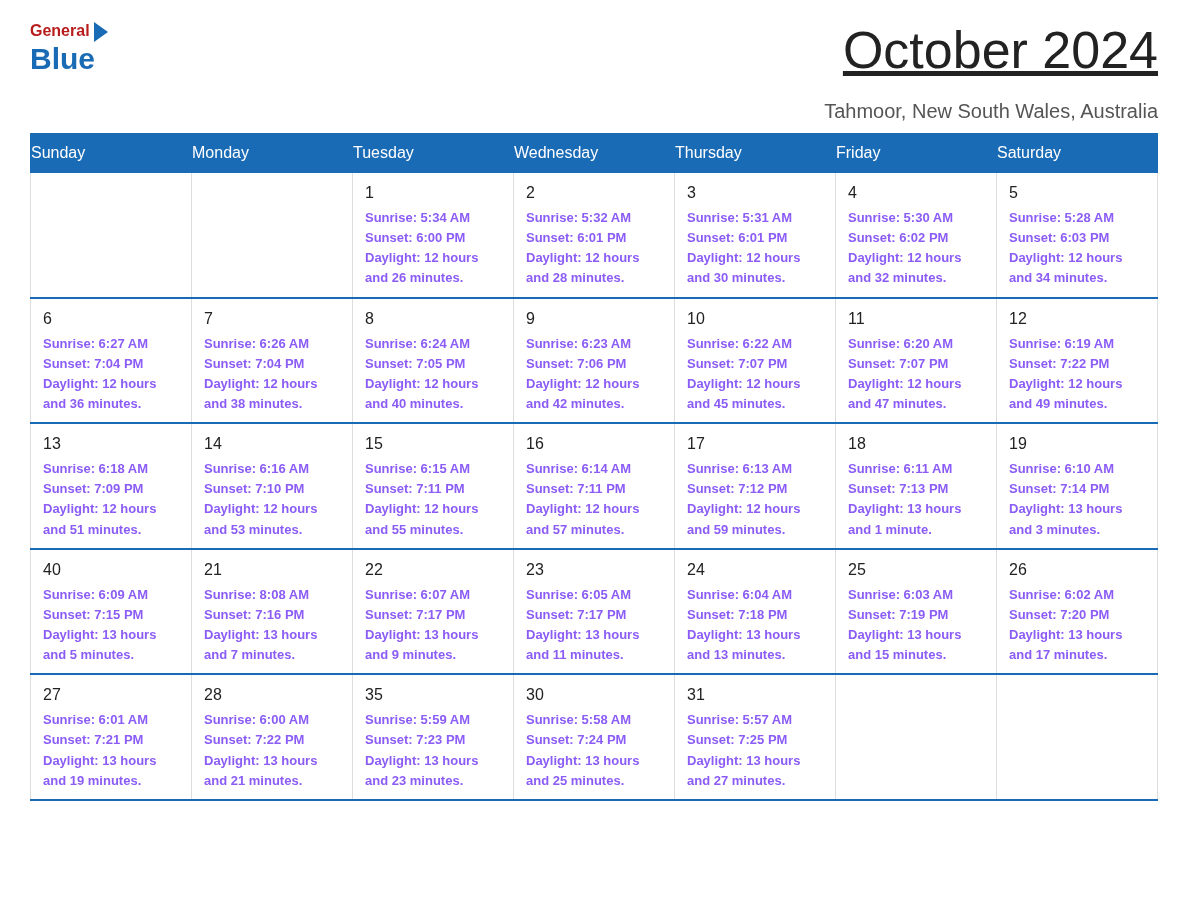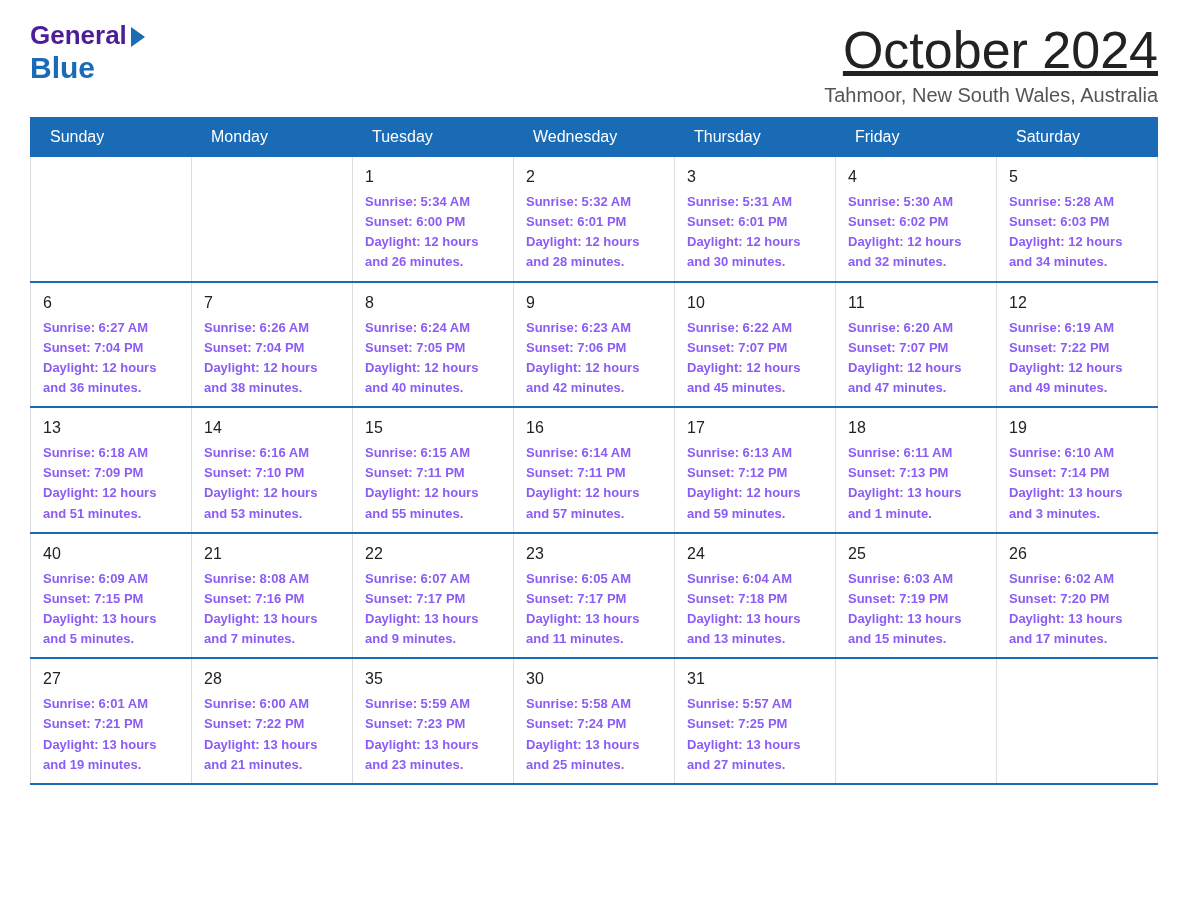--- a/index.html
+++ b/index.html
@@ -15,23 +15,23 @@
       justify-content: space-between;
       align-items: flex-start;
       margin-bottom: 10px;
     }
     .logo {
       display: flex;
       flex-direction: column;
       align-items: flex-start;
     }
     .logo-general {
-      font-size: 26px;
+      font-size: 16px;
       font-weight: bold;
-      color: #4c1d95;
+      color: #b91c1c;
       display: flex;
       align-items: center;
     }
     .logo-blue {
       font-size: 30px;
       font-weight: bold;
       color: #1a6bb5;
     }
     .logo-arrow {
       width: 0;
@@ -51,35 +51,35 @@
     }
     .page-title {
       font-size: 52px;
       font-weight: normal;
       color: #222;
       text-decoration: underline;
     }
     .subtitle {
       font-size: 20px;
       color: #555;
-      margin-top: 4px;
+      margin-top: 20px;
     }
     table {
       width: 100%;
       border-collapse: collapse;
       margin-top: 10px;
     }
     thead tr {
       background-color: #1a6bb5;
     }
     thead th {
       color: #fff;
       font-size: 16px;
       font-weight: normal;
-      padding: 10px 19px;
+      padding: 10px 0;
       text-align: left;
       border: 1px solid #1a6bb5;
     }
     tbody tr {
       border-bottom: 2px solid #1a6bb5;
     }
     tbody td {
       padding: 8px 12px;
       vertical-align: top;
       font-size: 13.5px;

